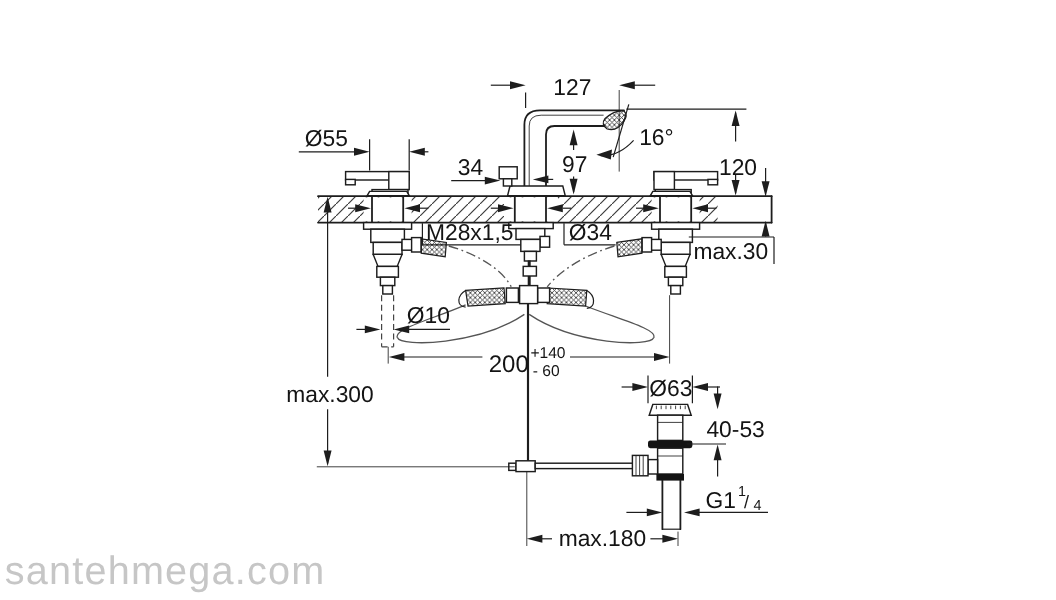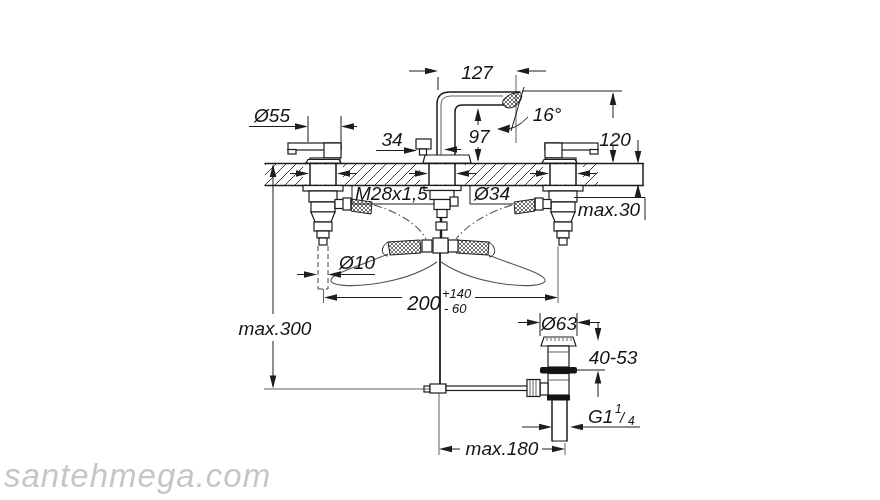--- a/index.html
+++ b/index.html
@@ -1,16 +1,16 @@
 <!DOCTYPE html>
 <html><head>
 <meta charset="utf-8">
 <style>
   html,body{margin:0;padding:0;background:#fff;}
-  #stage{width:759px;height:500px;background:#fff;position:relative;overflow:hidden;font-style:italic;}
+  #stage{width:759px;height:500px;background:#fff;position:relative;overflow:hidden;}
   svg{display:block;}
   .s15{stroke:#1d1d1d;stroke-width:1.5;fill:none;stroke-linecap:round;}
   .s1{stroke:#1d1d1d;stroke-width:1;fill:none;}
   .s07{stroke:#1d1d1d;stroke-width:0.7;fill:none;}
   .sg{stroke:#555;stroke-width:1.1;fill:none;}
   .dash{stroke:#444;stroke-width:1;fill:none;stroke-dasharray:5 3;}
   .dashdot{stroke:#555;stroke-width:1.1;fill:none;stroke-dasharray:8 3 1.5 3;}
   .wf1{fill:#fff;stroke:#1d1d1d;stroke-width:1.2;}
   .bk{fill:#141414;stroke:none;}
   .ah{fill:#1d1d1d;stroke:none;}

